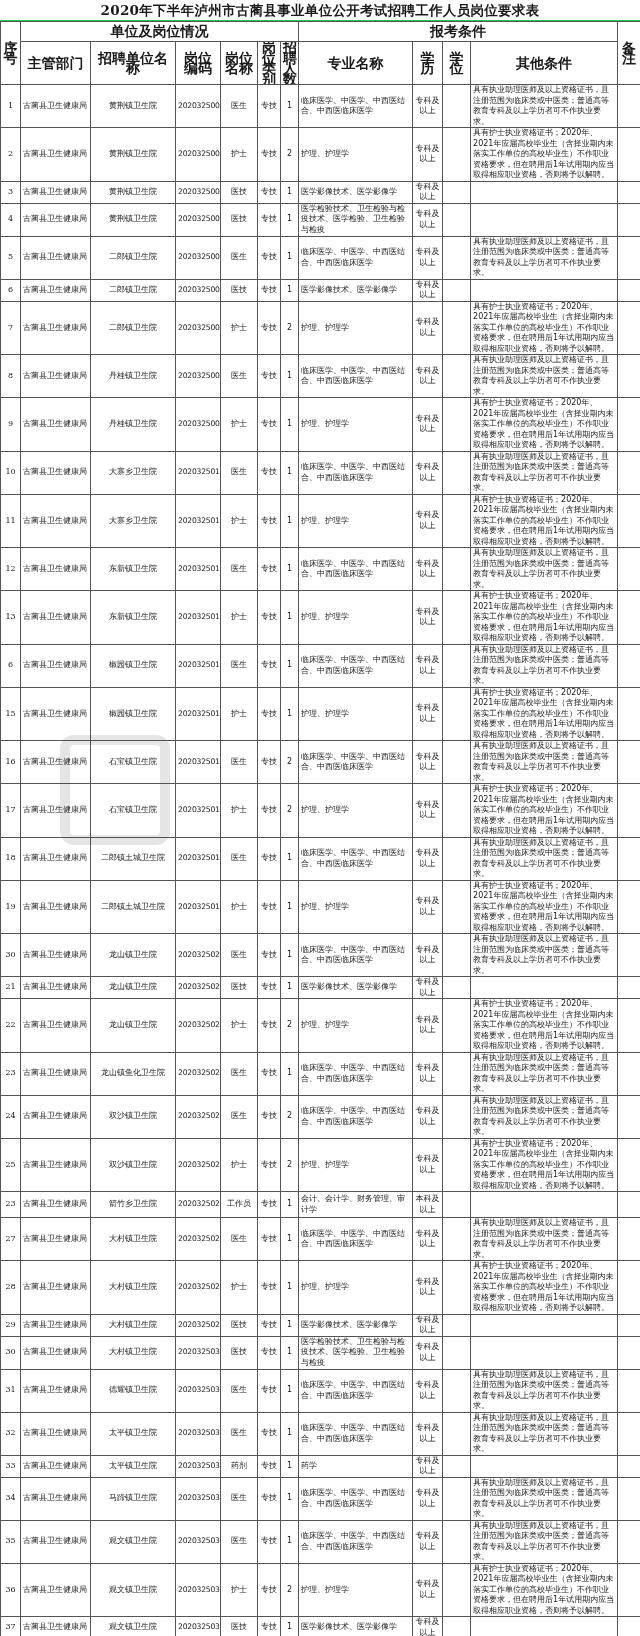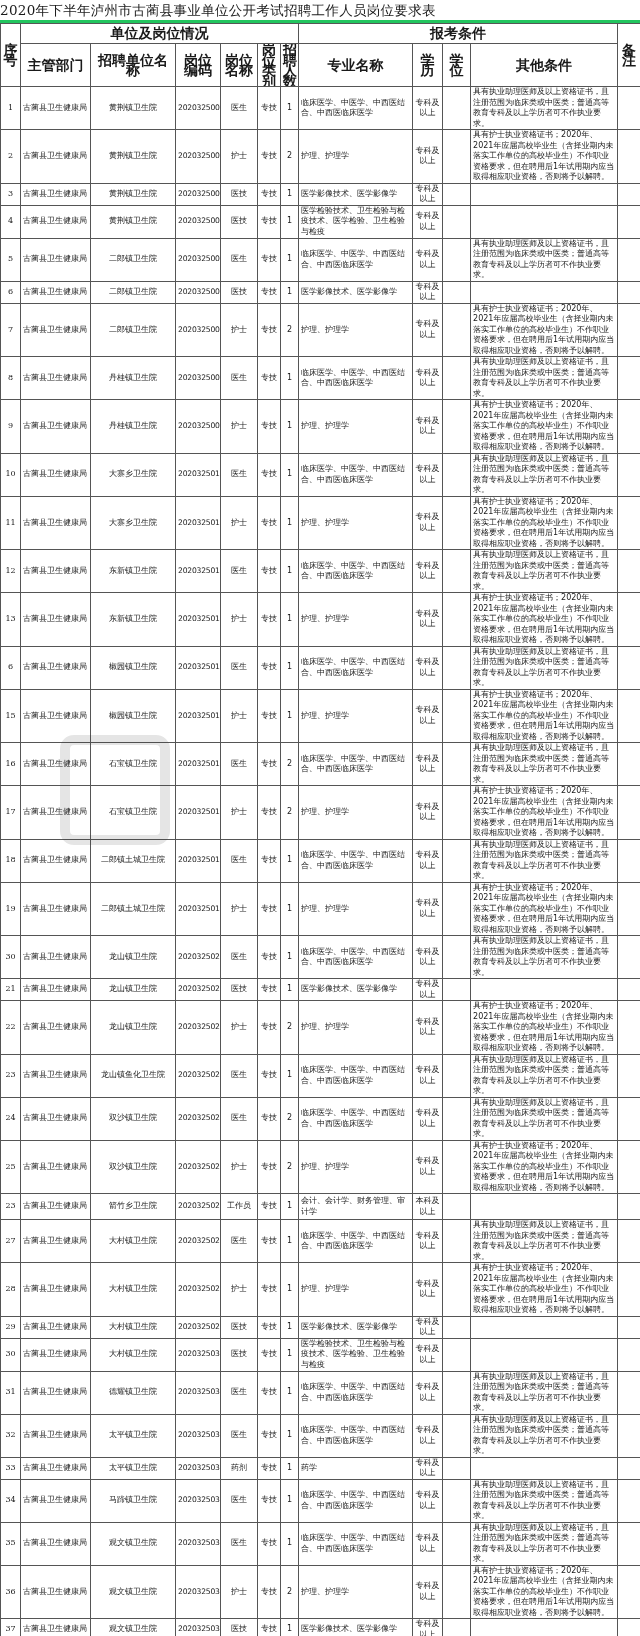--- a/index.html
+++ b/index.html
@@ -1,17 +1,17 @@
 <!DOCTYPE html>
 <html><head>
 <meta charset="utf-8">
 <style>
   html,body{margin:0;padding:0;background:#fff;}
   body{width:640px;height:1636px;overflow:hidden;font-family:"DejaVu Sans","Liberation Sans",sans-serif;color:#1a1a1a;}
-  .title{height:20px;line-height:20px;text-align:left;font-family:"DejaVu Serif","Liberation Serif",serif;font-weight:normal;font-size:13.5px;letter-spacing:0.3px;border-bottom:3px solid #22c55e;}
+  .title{height:20px;line-height:20px;text-align:center;font-family:"DejaVu Serif","Liberation Serif",serif;font-weight:bold;font-size:13.5px;letter-spacing:0.3px;border-bottom:1px solid #22c55e;}
   table{border-collapse:collapse;table-layout:fixed;width:640px;}
   td,th{border:1px solid #555;padding:0 2px;font-size:8px;line-height:10.5px;vertical-align:middle;overflow:hidden;}
   th{font-weight:bold;font-size:14px;text-align:center;}
   .grp th{height:19px;}
   .sub th{height:21px;}
   td.c{text-align:center;}
   td.l{text-align:left;}
   td.idx{text-align:center;font-family:"DejaVu Serif","Liberation Serif",serif;}
   td.code{text-align:center;font-size:7.6px;letter-spacing:-0.2px;}
   tr.doctor td{height:35px;}

